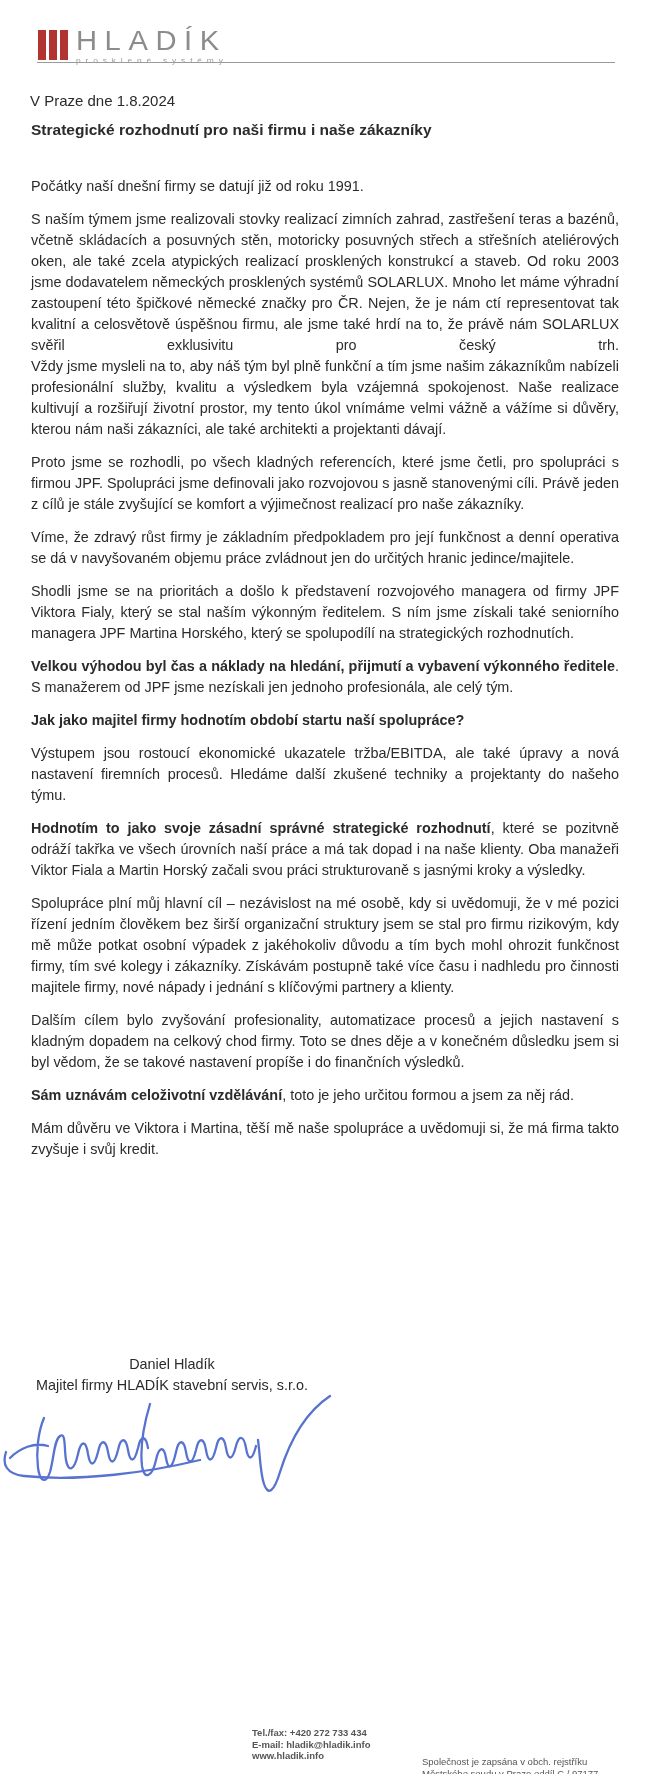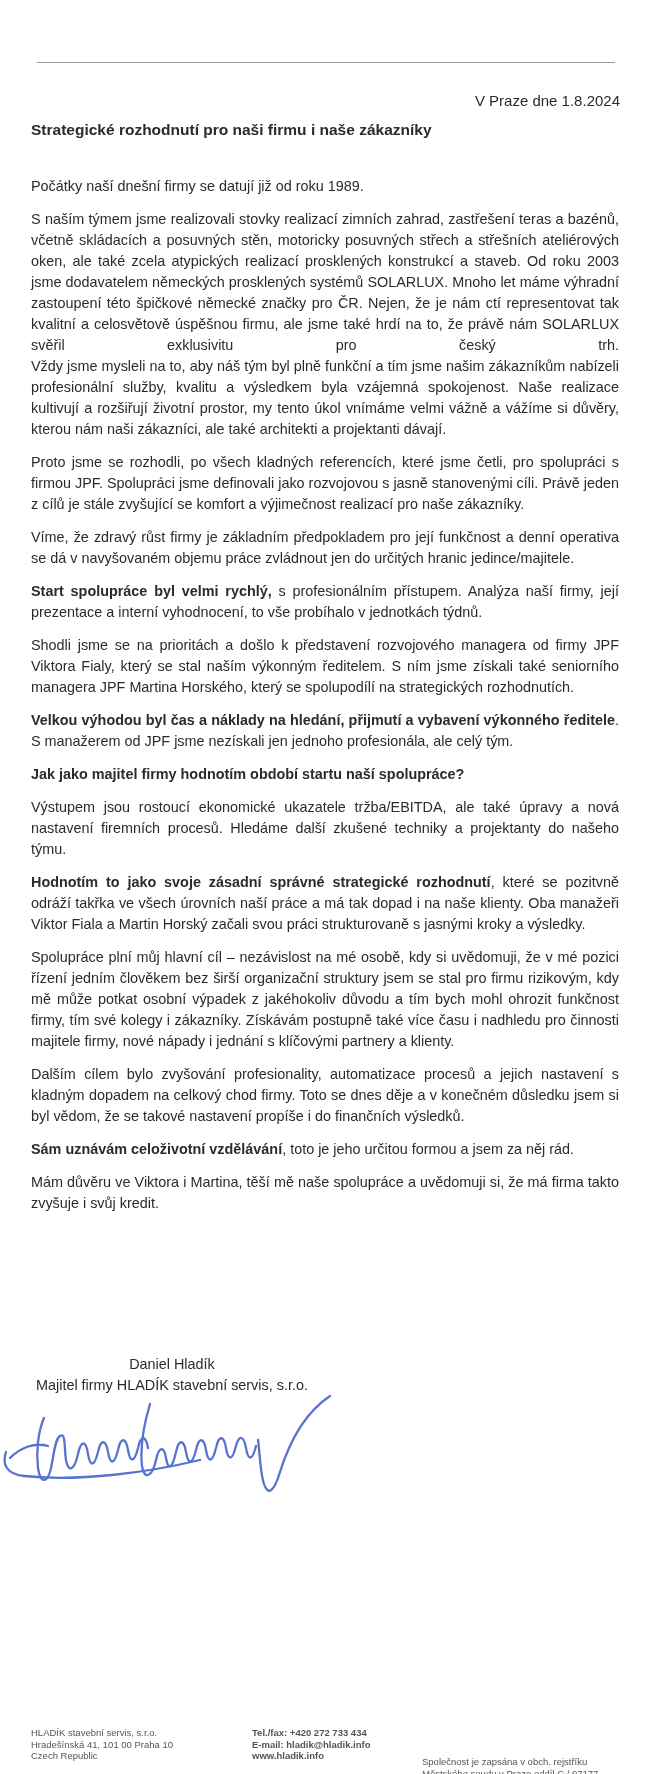--- a/index.html
+++ b/index.html
@@ -20,53 +20,63 @@
   .logo-name{
     font-size:27px;color:#8c8c8c;letter-spacing:7px;line-height:26px;
     transform:scaleX(1.08);transform-origin:left center;font-weight:400;
   }
   .logo-tagline{
     font-size:8px;color:#9a9a9a;letter-spacing:4.6px;margin-top:2px;
     transform:scaleX(1.05);transform-origin:left center;white-space:nowrap;
   }
   .header-divider{position:absolute;left:37px;top:62px;width:578px;height:0;border-top:1px solid #9a9a9a;}
   
-  .dateline{position:absolute;top:92px;left:30px;width:590px;text-align:right;font-size:15px;}
+  .dateline{position:absolute;top:92px;left:30px;width:590px;font-size:15px;}
   .title{position:absolute;top:121px;left:31px;width:589px;font-size:15.5px;font-weight:bold;}
   .letter-body{position:absolute;top:176px;left:31px;width:588px;font-size:14.4px;line-height:21px;}
   .para{margin:0 0 12px 0;text-align:justify;}
   .para.stretch{text-align:justify;text-align-last:justify;}
   .para.nogap{margin-bottom:0;}
   .para b{font-weight:bold;}
   
   .sig-block{position:absolute;left:36px;top:1354px;font-size:14.4px;line-height:21px;text-align:center;}
   .sig-svg{position:absolute;left:0px;top:1388px;}
   
   .footer-col{position:absolute;top:1727px;font-size:9.5px;line-height:11.5px;color:#555555;}
   .footer-col.c1{left:31px;}
   .footer-col.c2{left:252px;font-weight:bold;}
   .footer-col.c3{left:422px;margin-top:29px;}
 </style>
 </head>
 <body>
 
 <div class="page">
 
+  <div class="logo">
+    <div class="logo-bars">
+      <span class="bar"></span>
+      <span class="bar"></span>
+      <span class="bar"></span>
+    </div>
+    <div class="logo-textwrap">
+      <span class="logo-name">HLADÍK</span>
+      <span class="logo-tagline">prosklené systémy</span>
+    </div>
+  </div>
   <div class="header-divider"></div>
 
   <div class="dateline">V Praze dne 1.8.2024</div>
   <div class="title">Strategické rozhodnutí pro naši firmu i naše zákazníky</div>
 
   <div class="letter-body" id="letter-body">
-      <p class="para">Počátky naší dnešní firmy se datují již od roku 1989.</p>
+      <p class="para">Počátky naší dnešní firmy se datují již od roku 1991.</p>
       <p class="para stretch nogap">S naším týmem jsme realizovali stovky realizací zimních zahrad, zastřešení teras a bazénů, včetně skládacích a posuvných stěn, motoricky posuvných střech a střešních ateliérových oken, ale také zcela atypických realizací prosklených konstrukcí a staveb. Od roku 2003 jsme dodavatelem německých prosklených systémů SOLARLUX. Mnoho let máme výhradní zastoupení této špičkové německé značky pro ČR. Nejen, že je nám ctí representovat tak kvalitní a celosvětově úspěšnou firmu, ale jsme také hrdí na to, že právě nám SOLARLUX svěřil exklusivitu pro český trh.</p>
       <p class="para">Vždy jsme mysleli na to, aby náš tým byl plně funkční a tím jsme našim zákazníkům nabízeli profesionální služby, kvalitu a výsledkem byla vzájemná spokojenost. Naše realizace kultivují a rozšiřují životní prostor, my tento úkol vnímáme velmi vážně a vážíme si důvěry, kterou nám naši zákazníci, ale také architekti a projektanti dávají.</p>
       <p class="para">Proto jsme se rozhodli, po všech kladných referencích, které jsme četli, pro spolupráci s firmou JPF. Spolupráci jsme definovali jako rozvojovou s jasně stanovenými cíli. Právě jeden z cílů je stále zvyšující se komfort a výjimečnost realizací pro naše zákazníky.</p>
       <p class="para">Víme, že zdravý růst firmy je základním předpokladem pro její funkčnost a denní operativa se dá v navyšovaném objemu práce zvládnout jen do určitých hranic jedince/majitele.</p>
-      <p class="para"><b>Start spolupráce byl velmi rychlý,</b> s profesionálním přístupem. Analýza naší firmy, její prezentace a interní vyhodnocení, to vše probíhalo v jednotkách týdnů.</p>
       <p class="para">Shodli jsme se na prioritách a došlo k představení rozvojového managera od firmy JPF Viktora Fialy, který se stal naším výkonným ředitelem. S ním jsme získali také seniorního managera JPF Martina Horského, který se spolupodílí na strategických rozhodnutích.</p>
       <p class="para"><b>Velkou výhodou byl čas a náklady na hledání, přijmutí a vybavení výkonného ředitele</b>. S manažerem od JPF jsme nezískali jen jednoho profesionála, ale celý tým.</p>
       <p class="para"><b>Jak jako majitel firmy hodnotím období startu naší spolupráce?</b></p>
       <p class="para">Výstupem jsou rostoucí ekonomické ukazatele tržba/EBITDA, ale také úpravy a nová nastavení firemních procesů. Hledáme další zkušené techniky a projektanty do našeho týmu.</p>
       <p class="para"><b>Hodnotím to jako svoje zásadní správné strategické rozhodnutí</b>, které se pozitvně odráží takřka ve všech úrovních naší práce a má tak dopad i na naše klienty. Oba manažeři Viktor Fiala a Martin Horský začali svou práci strukturovaně s jasnými kroky a výsledky.</p>
       <p class="para">Spolupráce plní můj hlavní cíl – nezávislost na mé osobě, kdy si uvědomuji, že v mé pozici řízení jedním člověkem bez širší organizační struktury jsem se stal pro firmu rizikovým, kdy mě může potkat osobní výpadek z jakéhokoliv důvodu a tím bych mohl ohrozit funkčnost firmy, tím své kolegy i zákazníky. Získávám postupně také více času i nadhledu pro činnosti majitele firmy, nové nápady i jednání s klíčovými partnery a klienty.</p>
       <p class="para">Dalším cílem bylo zvyšování profesionality, automatizace procesů a jejich nastavení s kladným dopadem na celkový chod firmy. Toto se dnes děje a v konečném důsledku jsem si byl vědom, že se takové nastavení propíše i do finančních výsledků.</p>
       <p class="para"><b>Sám uznávám celoživotní vzdělávání</b>, toto je jeho určitou formou a jsem za něj rád.</p>
       <p class="para">Mám důvěru ve Viktora i Martina, těší mě naše spolupráce a uvědomuji si, že má firma takto zvyšuje i svůj kredit.</p>
     </div>
@@ -88,25 +98,20 @@
                C179 50 184 52 186 64 C188 76 192 78 196 62
                C199 48 204 50 206 62 C208 74 212 76 216 60
                C219 46 224 48 226 60 C228 72 232 74 236 58
                C239 46 244 48 246 60 C248 72 252 74 256 58"></path>
       <path d="M258 52 C260 66 260 84 264 96 C268 108 274 104 280 84
                C290 52 306 24 330 8"></path>
       <path d="M6 64 C2 76 6 86 24 88 C80 94 150 84 200 72"></path>
     </g>
   </svg>
 
-  <div class="footer-col c1">
-    <div>HLADÍK stavební servis, s.r.o.</div>
-    <div>Hradešínská 41, 101 00 Praha 10</div>
-    <div>Czech Republic</div>
-  </div>
   <div class="footer-col c2">
     <div>Tel./fax: +420 272 733 434</div>
     <div>E-mail: hladik@hladik.info</div>
     <div>www.hladik.info</div>
   </div>
   <div class="footer-col c3">
     <div>Společnost je zapsána v obch. rejstříku</div>
     <div>Městského soudu v Praze oddíl C / 97177</div>
     <div>IČO: 27112730   DIČ: CZ 271 12 730</div>
   </div>

